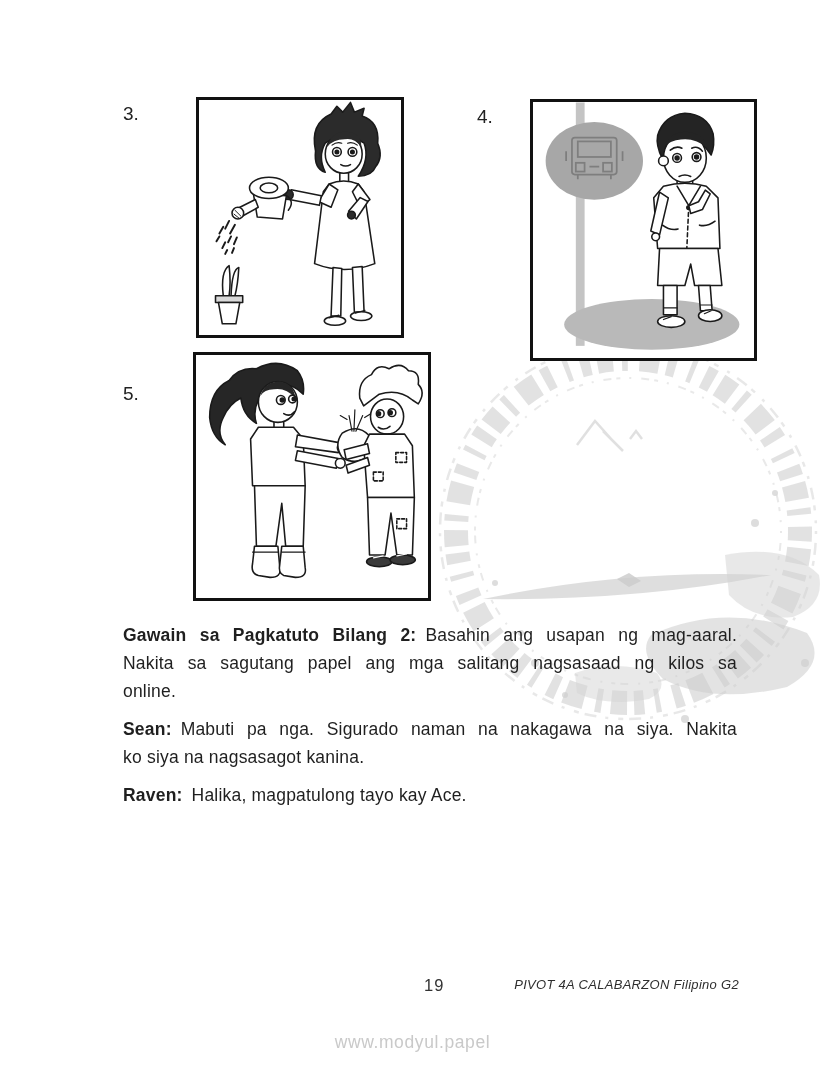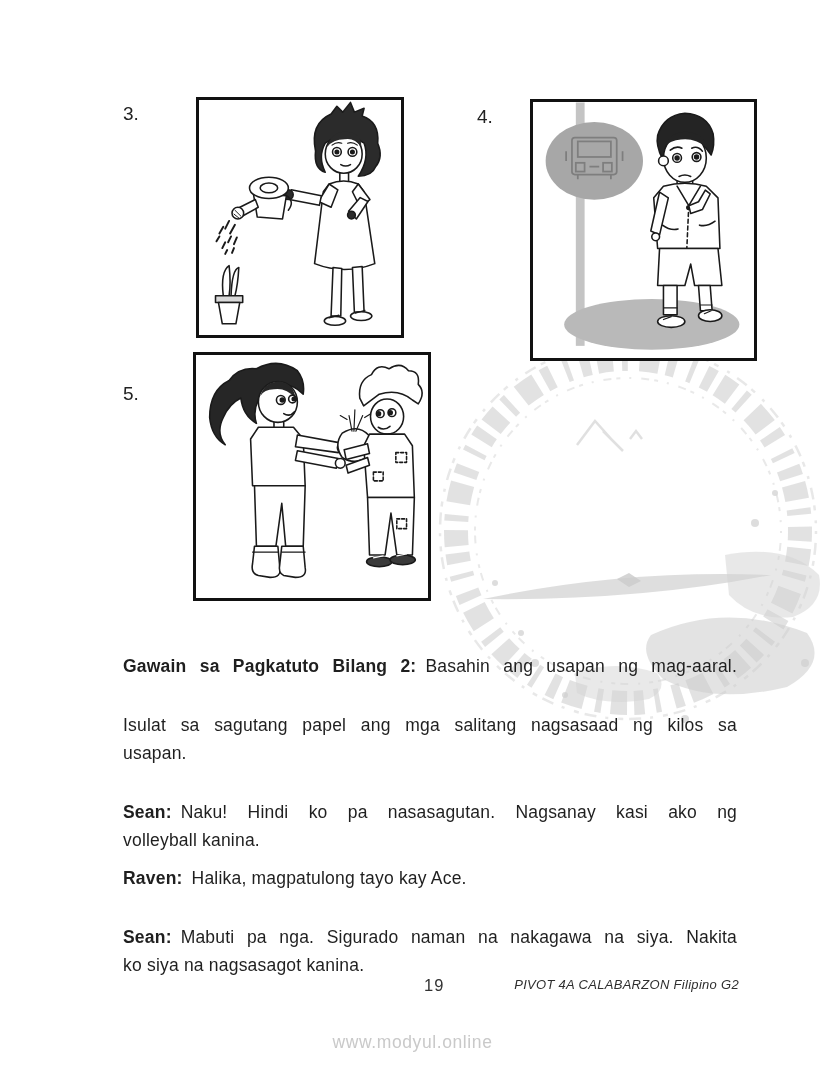--- a/index.html
+++ b/index.html
@@ -12,21 +12,21 @@
     position:absolute; border:3px solid #111; background:#fff;
     box-sizing:border-box; z-index:2;
   }
   .fig-box svg { display:block; width:100%; height:100%; }
   .watermark { position:absolute; left:425px; top:333px; width:410px; height:412px; z-index:0; pointer-events:none; }
   .content {
     position:absolute; left:123px; top:621px; width:614px; z-index:1;
     font-size:17.5px; line-height:28px; letter-spacing:0.2px;
   }
   .para { margin:0 0 10px 0; }
-  .jline { display:block; text-align:justify; text-align-last:justify;margin-top:31px; }
+  .jline { display:block; text-align:justify; text-align-last:justify; }
   .line  { display:block; text-align:left; }
   .lead  { font-weight:bold; margin-right:9px; }
   .footer-pagenum {
     position:absolute; left:424px; top:976px; font-size:16.5px; color:#333;
     letter-spacing:1px; z-index:1;
   }
   .footer-edition {
     position:absolute; right:86px; top:977px; font-size:13px; font-style:italic;
     color:#2e2e2e; letter-spacing:0.3px; z-index:1;
   }
@@ -215,33 +215,29 @@
           <ellipse cx="212" cy="210" rx="13" ry="5" fill="#3a3a3a"></ellipse>
           <path d="M182,208 l10,-2 M206,206 l10,-2" stroke-width="1.2" stroke="#fff"></path>
         </g>
       </g>
     </svg>
   </div>
 
   <div class="content">
     <p class="para">
       <span class="jline"><b class="lead">Gawain sa Pagkatuto Bilang 2:</b><span>Basahin ang usapan ng mag-aaral.</span></span>
-      <span class="jline">Isulat sa sagutang papel ang mga salitang nagsasaad ng kilos sa</span>
-      <span class="line">usapan.</span>
-    </p>
-    <p class="para">
-      <span class="jline"><b class="lead">Sean:</b><span>Naku! Hindi ko pa nasasagutan. Nagsanay kasi ako ng</span></span>
-      <span class="line">volleyball kanina.</span>
-    </p>
-    <p class="para">
-      <span class="line"><b class="lead">Raven:</b><span>Halika, magpatulong tayo kay Ace.</span></span>
+      <span class="jline">Nakita sa sagutang papel ang mga salitang nagsasaad ng kilos sa</span>
+      <span class="line">online.</span>
     </p>
     <p class="para">
       <span class="jline"><b class="lead">Sean:</b><span>Mabuti pa nga.  Sigurado naman na nakagawa na siya. Nakita</span></span>
       <span class="line">ko siya na nagsasagot kanina.</span>
     </p>
+    <p class="para">
+      <span class="line"><b class="lead">Raven:</b><span>Halika, magpatulong tayo kay Ace.</span></span>
+    </p>
   </div>
 
   <span class="footer-pagenum">19</span>
   <span class="footer-edition">PIVOT 4A CALABARZON Filipino G2</span>
-  <div class="site">www.modyul.online</div>
+  <div class="site">www.modyul.papel</div>
 
 </div>
 
 </body></html>

